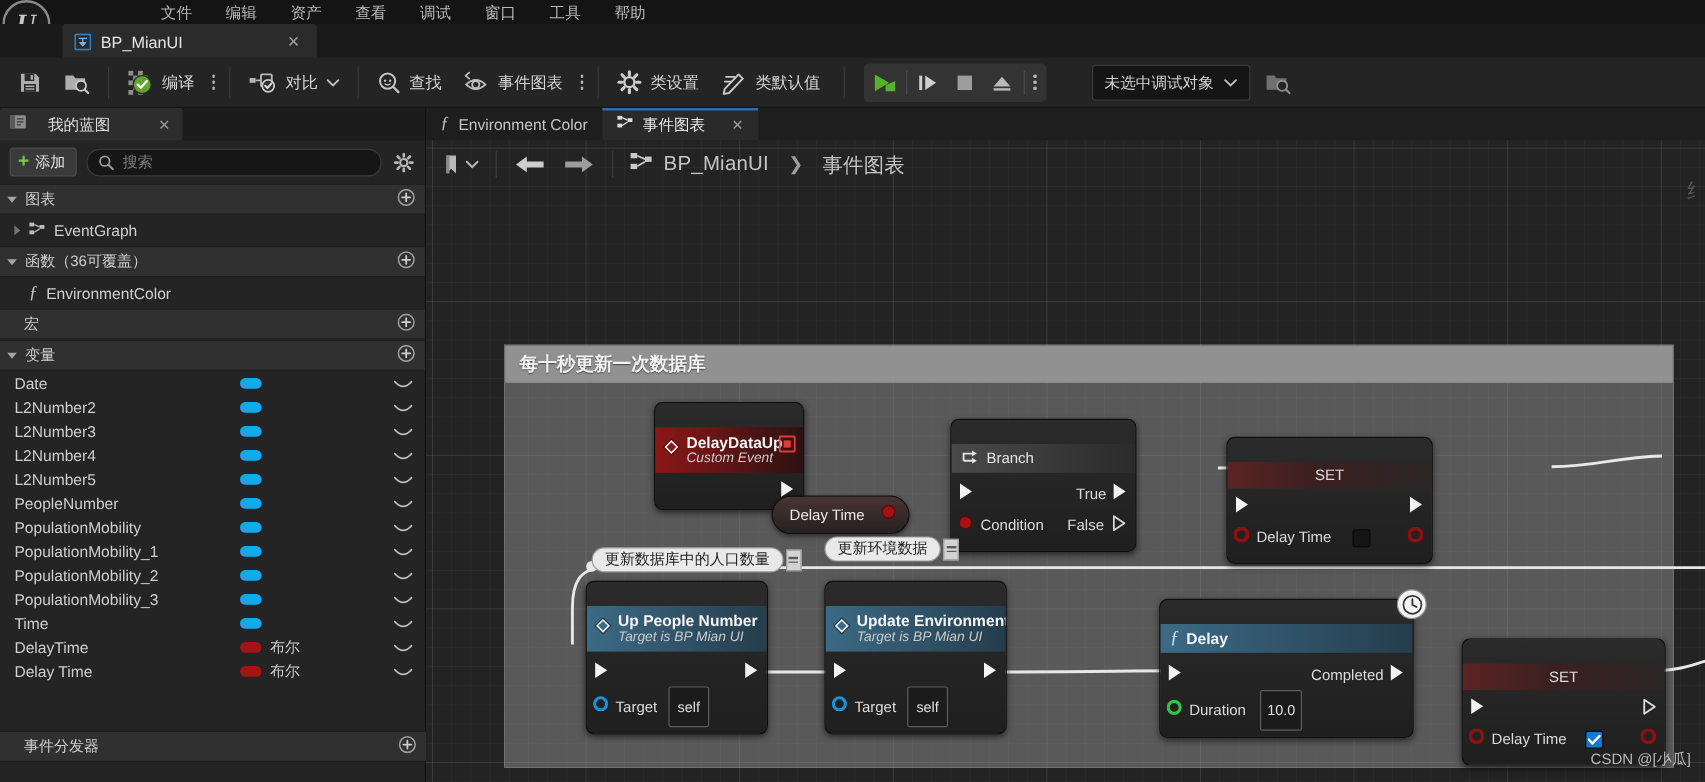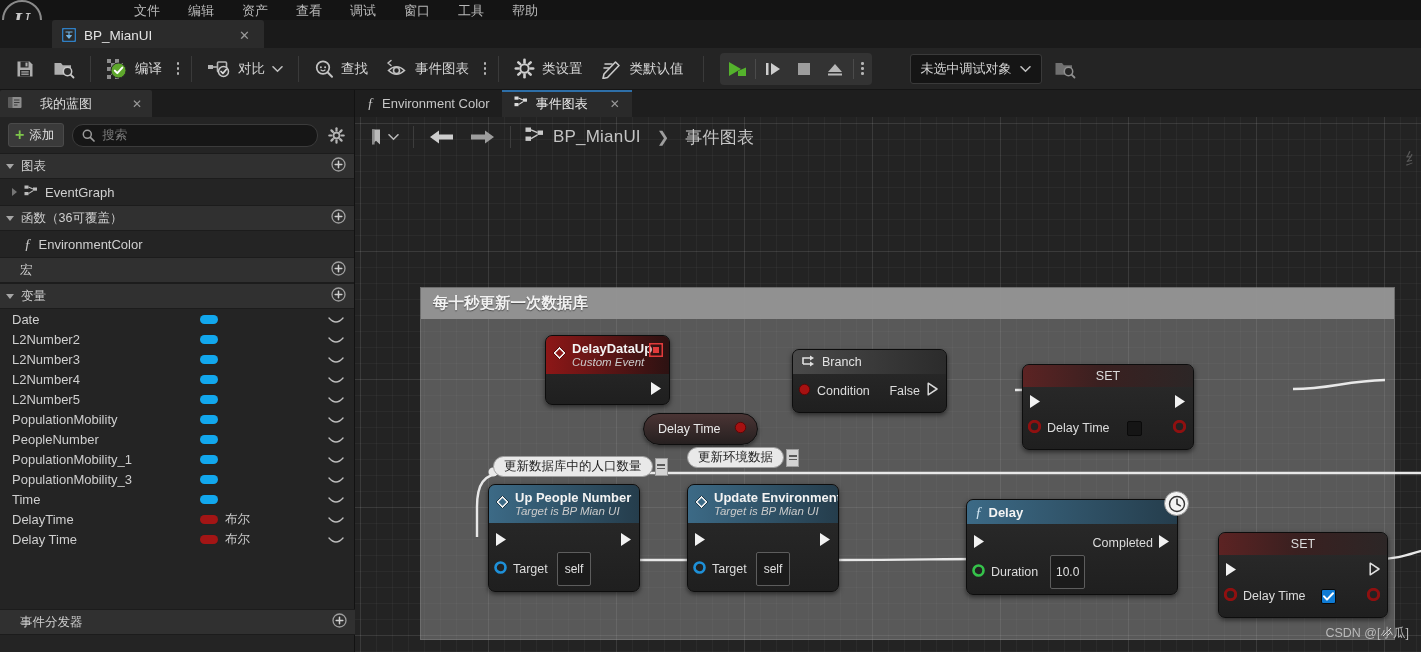--- a/index.html
+++ b/index.html
@@ -222,21 +222,21 @@
   
   .node {
     position: absolute; border-radius: 7px; z-index: 3;
     background: linear-gradient(to bottom, #2b2b2b, #1f1f1f);
     border: 1px solid #0d0d0d;
     box-shadow: 0 2px 5px rgba(0,0,0,.55);
     overflow: hidden;
   }
   .node-head {
     height: 31px; display: flex; align-items: center; gap: 6px;
-    padding: 0 8px; position: relative;
+    padding: 0 8px; position: relative; margin-top: 20px;
   }
   .node-head.red { background: linear-gradient(to right, #8d1717, #2c1212); }
   .node-head.blue { background: linear-gradient(to right, #3c6a86, #253d4c); }
   .node-head.set { background: linear-gradient(to right, #5c2323 0%, #3a2020 45%, #2c2626 100%); }
   .node-head.branch { background: linear-gradient(to right, #4a4a4a, #2b2b2b); }
   .node-title { font-size: 13px; font-weight: bold; color: #f3f3f3; white-space: nowrap; }
   .node-sub {
     font-size: 11.5px; font-style: italic; color: #cbcbcb; white-space: nowrap;
   }
   .node-head.twoline { height: 38px; flex-direction: column; align-items: flex-start; justify-content: center; gap: 0; padding: 2px 8px 3px 26px; }
@@ -651,39 +651,48 @@
         <div class="var-row">
           <span class="vname">L2Number5</span>
           <span class="vtype">
             <span class="pill" style="background: rgb(18, 168, 238);"></span>
           </span>
           <span class="eye"><svg width="16" height="10" viewBox="0 0 16 10">
               <path d="M1 2 q7 8 14 0" fill="none" stroke="#bdbdbd" stroke-width="1.4" stroke-linecap="round"></path>
             </svg></span>
         </div>
         <div class="var-row">
+          <span class="vname">PeopleNumber</span>
+          <span class="vtype">
+            <span class="pill" style="background: rgb(18, 168, 238);"></span>
+          </span>
+          <span class="eye"><svg width="16" height="10" viewBox="0 0 16 10">
+              <path d="M1 2 q7 8 14 0" fill="none" stroke="#bdbdbd" stroke-width="1.4" stroke-linecap="round"></path>
+            </svg></span>
+        </div>
+        <div class="var-row">
           <span class="vname">PopulationMobility</span>
           <span class="vtype">
             <span class="pill" style="background: rgb(18, 168, 238);"></span>
           </span>
           <span class="eye"><svg width="16" height="10" viewBox="0 0 16 10">
               <path d="M1 2 q7 8 14 0" fill="none" stroke="#bdbdbd" stroke-width="1.4" stroke-linecap="round"></path>
             </svg></span>
         </div>
         <div class="var-row">
-          <span class="vname">PeopleNumber</span>
+          <span class="vname">PopulationMobility_1</span>
           <span class="vtype">
             <span class="pill" style="background: rgb(18, 168, 238);"></span>
           </span>
           <span class="eye"><svg width="16" height="10" viewBox="0 0 16 10">
               <path d="M1 2 q7 8 14 0" fill="none" stroke="#bdbdbd" stroke-width="1.4" stroke-linecap="round"></path>
             </svg></span>
         </div>
         <div class="var-row">
-          <span class="vname">PopulationMobility_1</span>
+          <span class="vname">PopulationMobility_2</span>
           <span class="vtype">
             <span class="pill" style="background: rgb(18, 168, 238);"></span>
           </span>
           <span class="eye"><svg width="16" height="10" viewBox="0 0 16 10">
               <path d="M1 2 q7 8 14 0" fill="none" stroke="#bdbdbd" stroke-width="1.4" stroke-linecap="round"></path>
             </svg></span>
         </div>
         <div class="var-row">
           <span class="vname">PopulationMobility_3</span>
           <span class="vtype">
@@ -858,20 +867,33 @@
             <svg width="15" height="14" viewBox="0 0 15 14">
               <path d="M2 11 L2 5 L11 5" stroke="#e0e0e0" stroke-width="1.6" fill="none"></path>
               <path d="M2 11 L11 11" stroke="#e0e0e0" stroke-width="1.6" fill="none"></path>
               <path d="M9 2.5 L13 5 L9 7.5 Z" fill="#e0e0e0"></path>
               <path d="M9 8.5 L13 11 L9 13.5 Z" fill="#e0e0e0"></path>
             </svg>
           </span>
           <span class="node-title" style="font-weight:normal;font-size:12.5px;color:#e3e3e3;">Branch</span>
         </div>
         <div class="node-body">
+          <div class="prow" style="height:27px;">
+            <span class="pin-exec-in">
+              <svg width="13" height="15" viewBox="0 0 13 15">
+                  <path d="M1 1 L11 7.5 L1 14 Z" fill="#f2f2f2"></path>
+                </svg>
+            </span>
+            <span style="position:absolute;right:24px;" class="pin-label">True</span>
+            <span class="pin-exec-out">
+              <svg width="13" height="15" viewBox="0 0 13 15">
+                  <path d="M1 1 L11 7.5 L1 14 Z" fill="#f2f2f2"></path>
+                </svg>
+            </span>
+          </div>
           <div class="prow" style="height:26px;">
             <span style="position:absolute;left:5px;">
               <svg width="13" height="13" viewBox="0 0 13 13">
                   <circle cx="6.5" cy="6.5" r="5.2" fill="#a61111" stroke="#5e0707" stroke-width="1"></circle>
                 </svg>
             </span>
             <span style="position:absolute;left:24px;" class="pin-label">Condition</span>
             <span style="position:absolute;right:26px;" class="pin-label">False</span>
             <span style="position:absolute;right:7px;">
               <svg width="12" height="14" viewBox="0 0 12 14">

